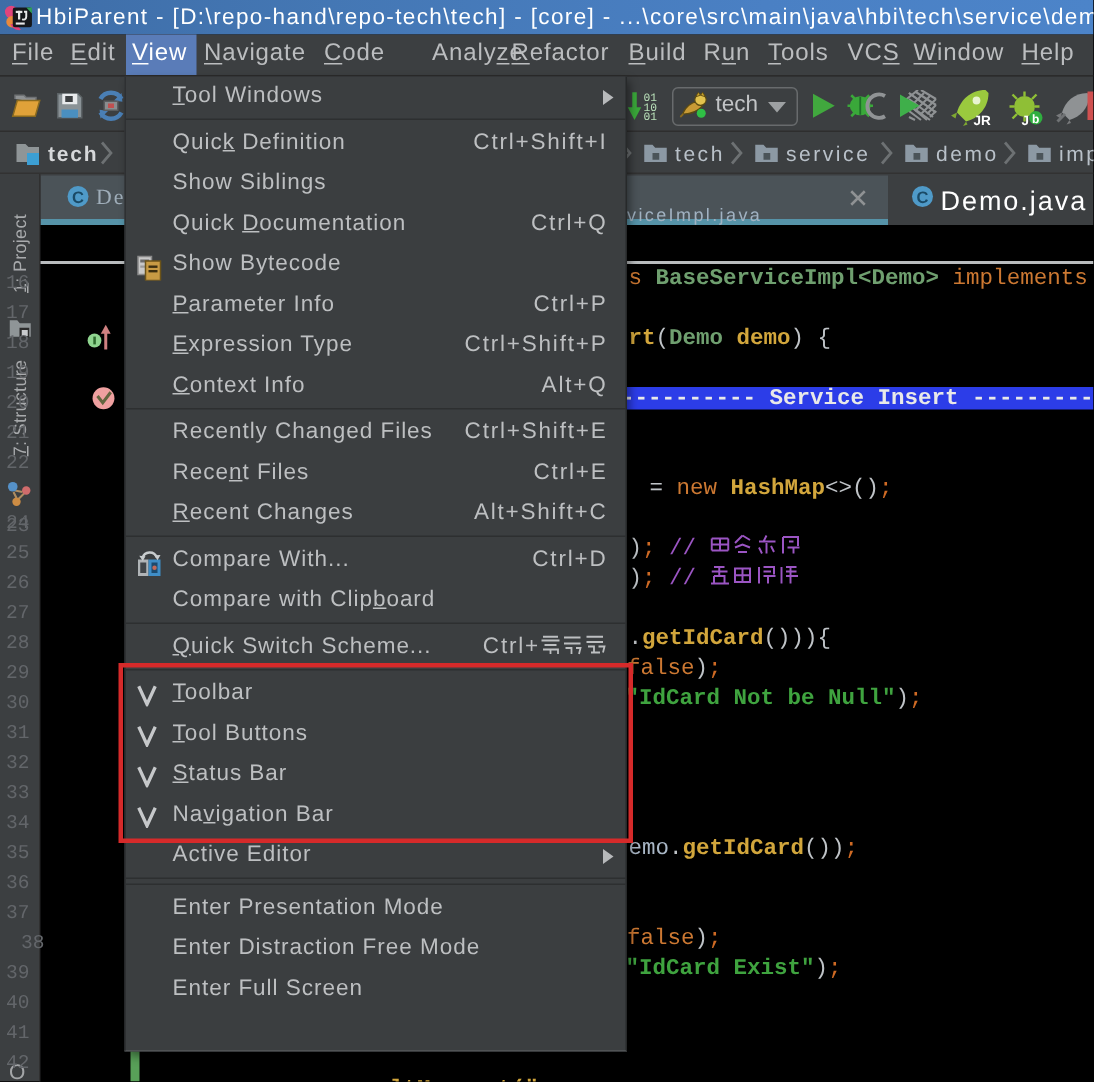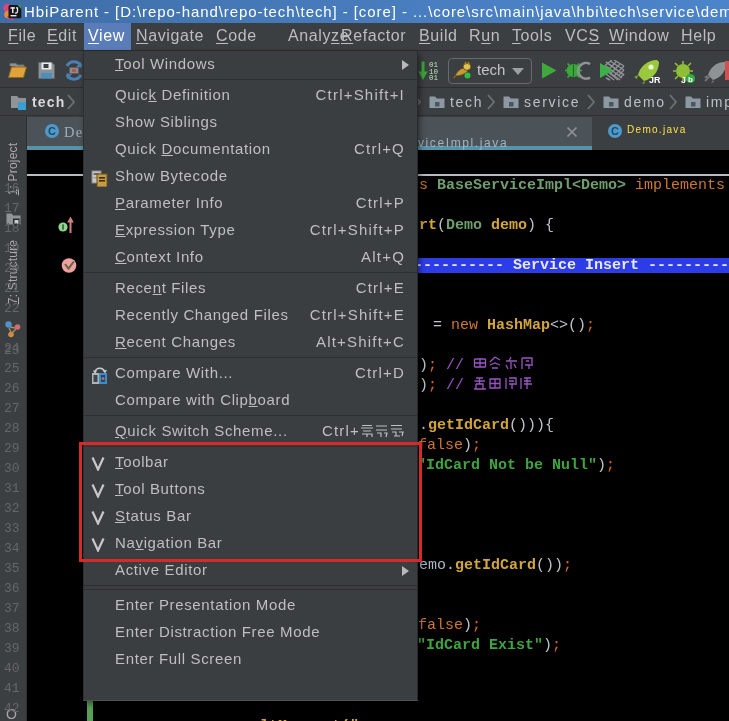--- a/index.html
+++ b/index.html
@@ -222,21 +222,21 @@
 
     <div class="abs" style="left:418px;top:136px;font-size:12px;letter-spacing:1.6px;color:#a1b2c2;">viceImpl.java</div>
     <svg class="abs" style="left:565px;top:125px;" width="14" height="14" viewBox="0 0 14 14">
       <path d="M2.5 2.5 L11.5 11.5 M11.5 2.5 L2.5 11.5" stroke="#8f9294" stroke-width="1.7"></path>
     </svg>
 
     <svg class="abs" style="left:607px;top:123px;" width="16" height="16" viewBox="0 0 16 16">
       <circle cx="8" cy="8" r="7" fill="#4f9ac8"></circle>
       <text x="8" y="12" font-size="11" text-anchor="middle" fill="#1a4a66" font-weight="bold">C</text>
     </svg>
-    <div class="abs" style="left:627px;top:124px;font-size:10px;letter-spacing:1.3px;color:#fde047;">Demo.java</div>
+    <div class="abs" style="left:627px;top:124px;font-size:18px;letter-spacing:1.3px;color:#ffffff;">Demo.java</div>
   </div>
 
   <div class="abs" id="stripe"></div>
   <div class="abs" id="stripe-items">
     <div class="vlabel" style="left:-20px;top:162px;width:66px;text-align:center;"><u>1</u>: Project</div>
     <svg class="abs" style="left:5px;top:210px;" width="17" height="17" viewBox="0 0 17 17">
       <path d="M1.5 3.5 L6.5 3.5 L8.2 5.5 L15.5 5.5 L15.5 14.5 L1.5 14.5 Z" fill="#8f9597"></path>
       <rect x="8" y="8.5" width="6.5" height="6.5" fill="#2b2b2b"></rect>
       <rect x="9.5" y="10" width="4" height="4" fill="#c8cacc"></rect>
     </svg>
@@ -269,21 +269,21 @@
     <div class="lnum" style="left:4px;top:421px;">28</div>
     <div class="lnum" style="left:4px;top:441px;">29</div>
     <div class="lnum" style="left:4px;top:461px;">30</div>
     <div class="lnum" style="left:4px;top:481px;">31</div>
     <div class="lnum" style="left:4px;top:501px;">32</div>
     <div class="lnum" style="left:4px;top:521px;">33</div>
     <div class="lnum" style="left:4px;top:541px;">34</div>
     <div class="lnum" style="left:4px;top:561px;">35</div>
     <div class="lnum" style="left:4px;top:581px;">36</div>
     <div class="lnum" style="left:4px;top:601px;">37</div>
-    <div class="lnum" style="left:4px;top:621px;">38</div>
+    <div class="lnum" style="left:14px;top:621px;">38</div>
     <div class="lnum" style="left:4px;top:641px;">39</div>
     <div class="lnum" style="left:4px;top:661px;">40</div>
     <div class="lnum" style="left:4px;top:681px;">41</div>
     <div class="lnum" style="left:4px;top:701px;">42</div>
 
     <svg class="abs" style="left:56px;top:215px;" width="22" height="20" viewBox="0 0 22 20">
       <circle cx="7" cy="12" r="4.6" fill="#8fd48f"></circle>
       <rect x="6.2" y="9.4" width="1.7" height="5.2" fill="#2e6b2e"></rect>
       <path d="M14.5 18 L14.5 6" stroke="#cf8181" stroke-width="2" fill="none"></path>
       <path d="M14.5 1.5 L11.2 7.5 L17.8 7.5 Z" fill="#cf8181"></path>
@@ -366,26 +366,26 @@
         <span class="msc">Ctrl+Shift+P</span>
       </div>
     <div class="mitem">
         <span class="mlabel"><u>C</u>ontext Info</span>
         <span class="msc">Alt+Q</span>
       </div>
     <div class="msep">
         <div></div>
       </div>
     <div class="mitem">
+        <span class="mlabel">Recently Changed Files</span>
+        <span class="msc">Ctrl+Shift+E</span>
+      </div>
+    <div class="mitem">
         <span class="mlabel">Rece<u>n</u>t Files</span>
         <span class="msc">Ctrl+E</span>
-      </div>
-    <div class="mitem">
-        <span class="mlabel">Recently Changed Files</span>
-        <span class="msc">Ctrl+Shift+E</span>
       </div>
     <div class="mitem">
         <span class="mlabel"><u>R</u>ecent Changes</span>
         <span class="msc">Alt+Shift+C</span>
       </div>
     <div class="msep">
         <div></div>
       </div>
     <div class="mitem">
         <span class="mlabel">Compare With...</span>

